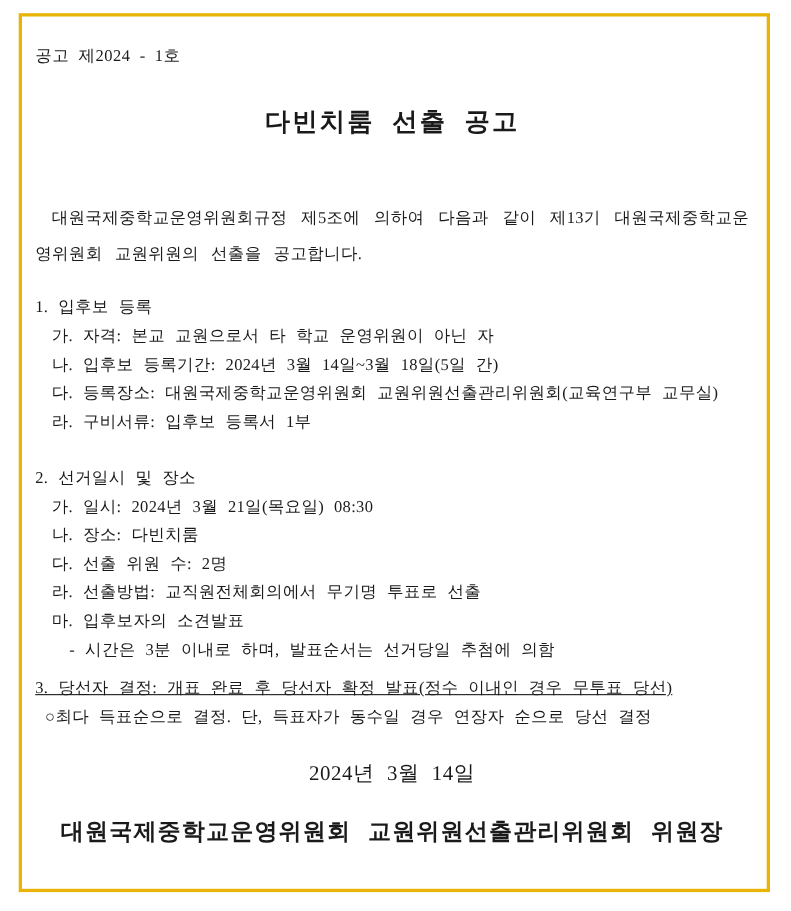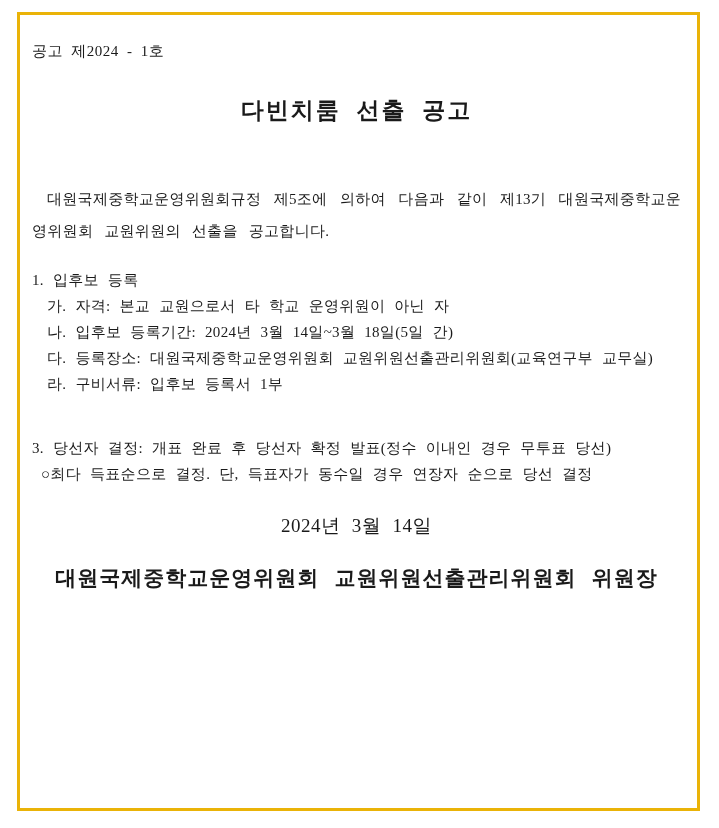--- a/index.html
+++ b/index.html
@@ -55,21 +55,21 @@
     letter-spacing: 0.3px;
   }
   .section-heading {
     font-size: 15px;
     line-height: 26px;
     word-spacing: 5px;
     letter-spacing: 0.3px;
   }
   .sec1-heading { margin-top: 20px; }
   .sec2-heading { margin-top: 25px; }
-  .sec3-heading { margin-top: 38px; }
+  .sec3-heading { margin-top: 9px; text-decoration: underline; }
   .section-item {
     font-size: 15px;
     line-height: 26px;
     margin-left: 15px;
     word-spacing: 5px;
     letter-spacing: 0.3px;
     white-space: nowrap;
   }
   .sub-note {
     font-size: 15px;
@@ -116,20 +116,29 @@
     <div class="intro">대원국제중학교운영위원회규정 제5조에 의하여 다음과 같이 제13기 대원국제중학교운영위원회 교원위원의 선출을 공고합니다.</div>
 
     <div class="section">
       <div class="section-heading sec1-heading">1. 입후보 등록</div>
       <div class="section-item">가. 자격: 본교 교원으로서 타 학교 운영위원이 아닌 자</div>
       <div class="section-item">나. 입후보 등록기간: 2024년 3월 14일~3월 18일(5일 간)</div>
       <div class="section-item">다. 등록장소: 대원국제중학교운영위원회 교원위원선출관리위원회(교육연구부 교무실)</div>
       <div class="section-item">라. 구비서류: 입후보 등록서 1부</div>
     </div>
 
+    <div class="section">
+      <div class="section-heading sec2-heading">2. 선거일시 및 장소</div>
+      <div class="section-item">가. 일시: 2024년 3월 21일(목요일) 08:30</div>
+      <div class="section-item">나. 장소: 다빈치룸</div>
+      <div class="section-item">다. 선출 위원 수: 2명</div>
+      <div class="section-item">라. 선출방법: 교직원전체회의에서 무기명 투표로 선출</div>
+      <div class="section-item">마. 입후보자의 소견발표</div>
+      <div class="sub-note">- 시간은 3분 이내로 하며, 발표순서는 선거당일 추첨에 의함</div>
+    </div>
 
     <div class="section">
       <div class="section-heading sec3-heading">3. 당선자 결정: 개표 완료 후 당선자 확정 발표(정수 이내인 경우 무투표 당선)</div>
       <div class="sec3-note">○최다 득표순으로 결정. 단, 득표자가 동수일 경우 연장자 순으로 당선 결정</div>
     </div>
 
     <div class="doc-date">2024년 3월 14일</div>
 
     <div class="signature">대원국제중학교운영위원회 교원위원선출관리위원회 위원장</div>
 

